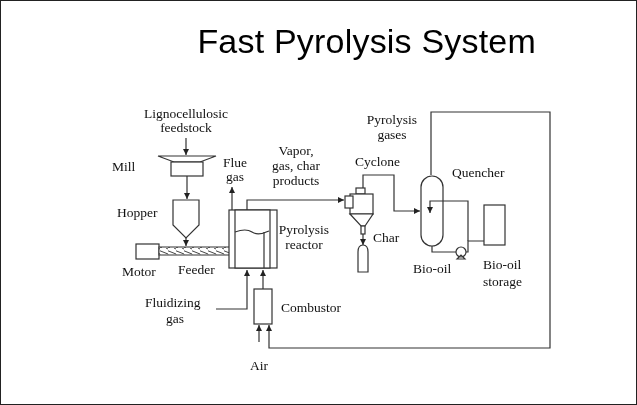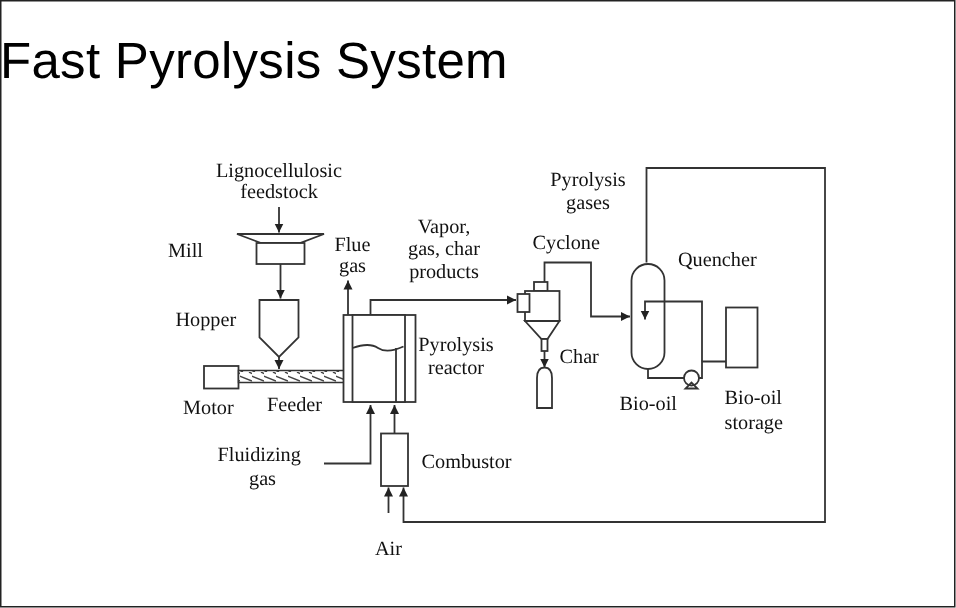--- a/index.html
+++ b/index.html
@@ -6,21 +6,21 @@
   body { width: 637px; height: 405px; overflow: hidden; }
   .frame {
     position: absolute; left: 0; top: 0;
     width: 635px; height: 403px;
     border: 1px solid #222;
     box-sizing: content-box;
     background: #fff;
   }
   .title {
     position: absolute; left: 0; top: 22px; width: 536px;
-    text-align: left;
+    text-align: right;
     font-family: "Liberation Sans", sans-serif;
     font-size: 34px; color: #000;
     letter-spacing: 0.2px;
   }
   svg { position: absolute; left: 0; top: 0; }
   .lbl {
     font-family: "Liberation Serif", serif;
     font-size: 13.5px; fill: #111;
   }
   .ln { stroke: #333; stroke-width: 1.2; fill: none; }

